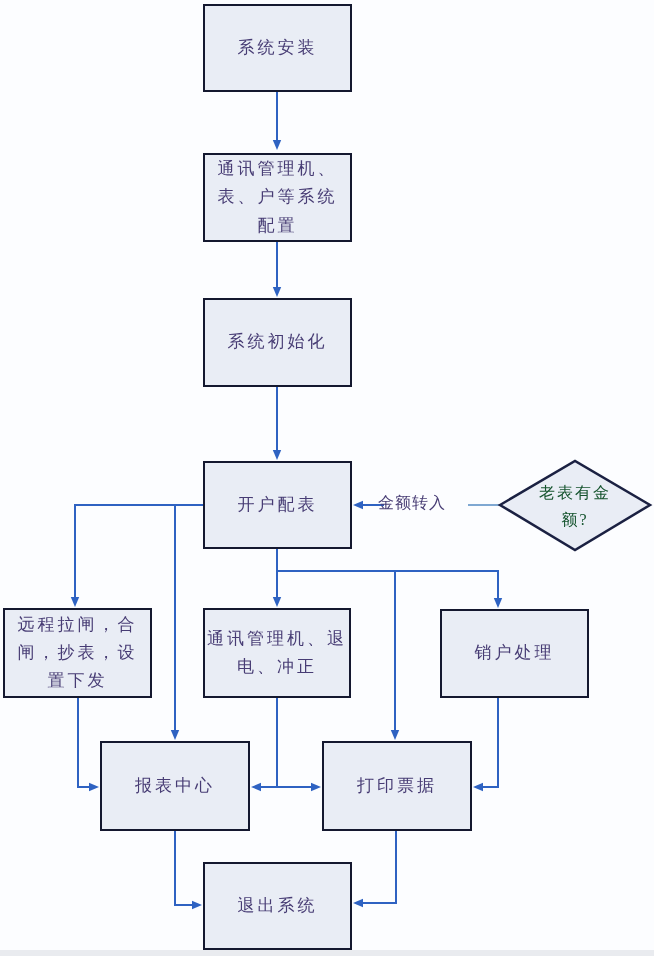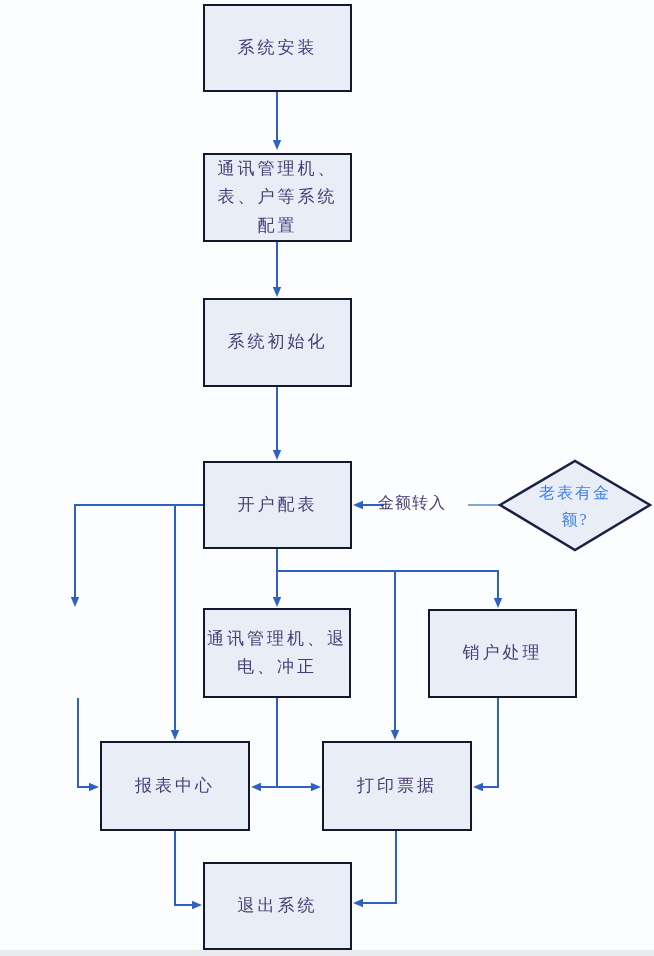--- a/index.html
+++ b/index.html
@@ -23,29 +23,29 @@
     font-size:17px;letter-spacing:3px;line-height:1.8;
     white-space:pre-line;
     box-sizing:border-box;
   }
   #n-install{left:203px;top:4px;width:149px;height:88px}
   #n-config{left:203px;top:153px;width:149px;height:89px;line-height:1.65}
   #n-init{left:203px;top:298px;width:149px;height:89px}
   #n-open{left:203px;top:461px;width:149px;height:88px}
   #n-remote{left:3px;top:608px;width:149px;height:90px;line-height:1.65}
   #n-daily{left:203px;top:608px;width:148px;height:90px;line-height:1.65}
-  #n-close{left:428px;top:609px;width:149px;height:89px}
+  #n-close{left:440px;top:609px;width:149px;height:89px}
   #n-report{left:100px;top:741px;width:150px;height:90px}
   #n-print{left:322px;top:741px;width:150px;height:90px}
   #n-exit{left:203px;top:862px;width:149px;height:88px}
   .decision-text{
     position:absolute;z-index:2;
     left:505px;top:468px;width:140px;height:76px;
     display:flex;align-items:center;justify-content:center;
-    text-align:center;color:#3b82f6;
+    text-align:center;color:#14532d;
     font-size:16px;letter-spacing:2px;line-height:1.7;
     white-space:pre-line;
   }
   .edge-label{
     position:absolute;z-index:2;
     left:378px;top:493px;width:96px;
     color:#473c74;
     font-size:16px;letter-spacing:1px;
   }
   .bottom-strip{
@@ -97,20 +97,23 @@
   <div class="node" id="n-install">系统安装</div>
 
   <div class="node" id="n-config">通讯管理机、
 表、户等系统
 配置</div>
 
   <div class="node" id="n-init">系统初始化</div>
 
   <div class="node" id="n-open">开户配表</div>
 
+  <div class="node" id="n-remote">远程拉闸，合
+闸，抄表，设
+置下发</div>
 
   <div class="node" id="n-daily">通讯管理机、退
 电、冲正</div>
 
   <div class="node" id="n-close">销户处理</div>
 
   <div class="node" id="n-report">报表中心</div>
 
   <div class="node" id="n-print">打印票据</div>
 

